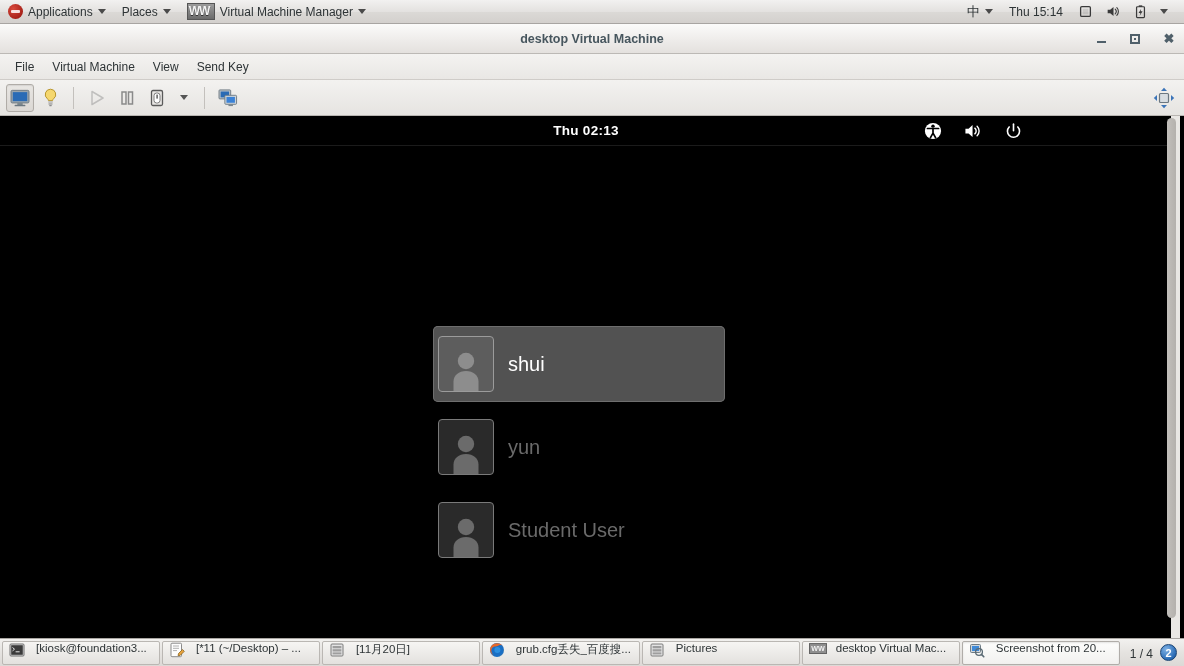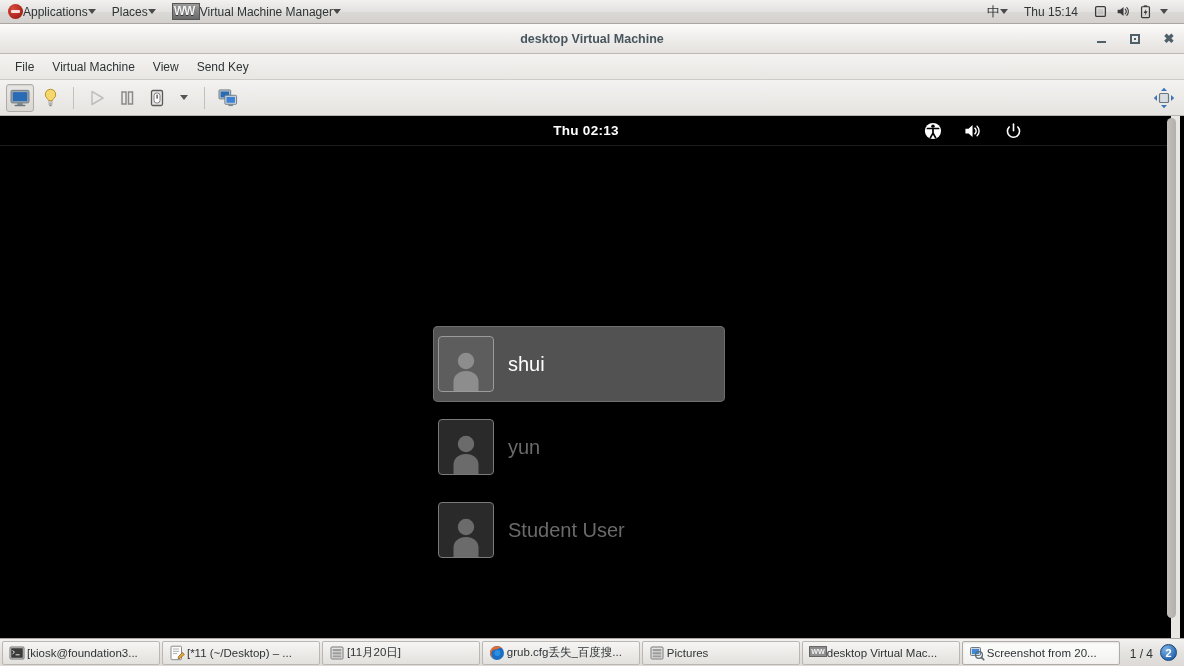--- a/index.html
+++ b/index.html
@@ -15,21 +15,21 @@
   #gnome-panel {
     position:absolute; left:0; top:0; width:1184px; height:24px;
     background:linear-gradient(to bottom,#f2f1f0 0%,#e3e1df 52%,#dbd9d6 53%,#d3d0cd 100%);
     border-bottom:1px solid #a8a5a2;
     display:flex; align-items:center;
     font-size:12px; color:#2e3436;
   }
   .panel-left { display:flex; align-items:center; height:100%; }
   .panel-right { margin-left:auto; display:flex; align-items:center; height:100%; padding-right:8px; }
   .panel-item {
-    display:flex; align-items:center; 
+    display:flex; align-items:center; gap:5px;
     height:100%; padding:0 8px; cursor:default; white-space:nowrap;
   }
   .arrow-down {
     width:0;height:0;border-left:4px solid transparent;border-right:4px solid transparent;
     border-top:5px solid #4a4a4a; display:inline-block;
   }
   .fedora-logo {
     width:15px;height:15px;border-radius:50%;
     background:radial-gradient(circle at 35% 32%, #d94a3d 0%, #a41f17 75%, #7d140d 100%);
     position:relative; flex:none;
@@ -161,21 +161,21 @@
 
   
   #taskbar {
     position:absolute; left:0; bottom:0; width:1184px; height:28px;
     background:linear-gradient(to bottom,#f2f1ef 0%,#e5e3e0 50%,#dcd9d6 100%);
     border-top:1px solid #a9a6a2;
     display:flex; align-items:center; padding:1px 2px; gap:2px;
   }
   .task-btn {
     height:24px; flex:1 1 0; min-width:0; max-width:160px;
-    display:flex; align-items:center; gap:2px;
+    display:flex; gap:11px;
     padding:0 6px;
     border:1px solid #bab7b3; border-radius:2px;
     background:linear-gradient(to bottom,#f6f5f3,#e3e1de);
     font-size:11.5px; color:#2e3436; white-space:nowrap; overflow:hidden;
     cursor:default;
   }
   .task-btn.active {
     background:linear-gradient(to bottom,#fdfdfc,#f2f1ef);
     border-color:#b0ada9;
     box-shadow:inset 0 1px 2px rgba(0,0,0,.10);

